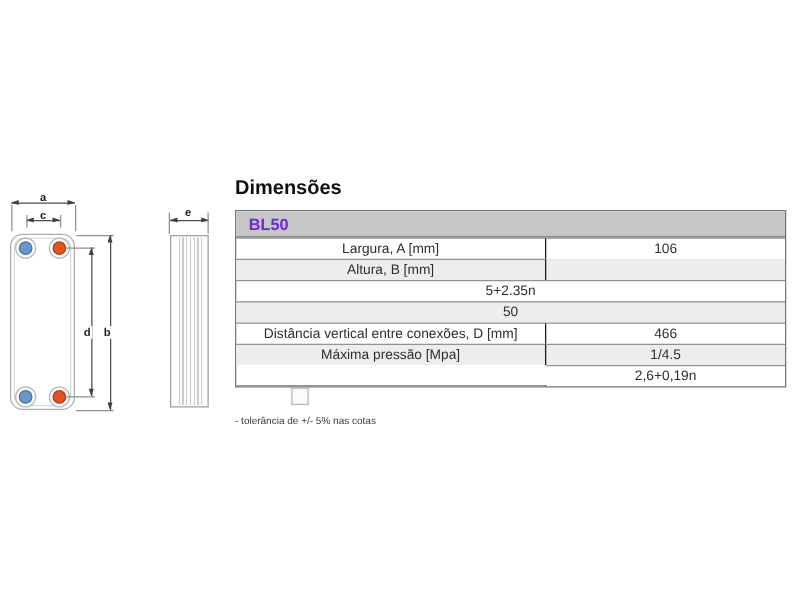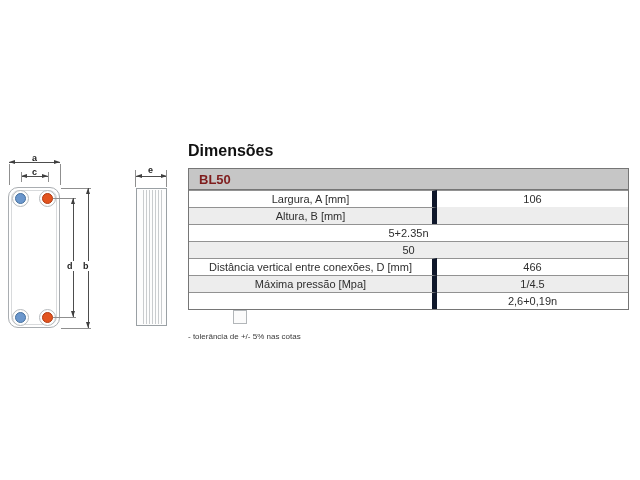--- a/index.html
+++ b/index.html
@@ -62,30 +62,30 @@
     position: absolute; left: 188px; top: 142px;
     font-size: 16px; font-weight: bold; color: #111111; line-height: 18px;
   }
   .spec-table {
     position: absolute; left: 188px; top: 168px; width: 441px;
     border: 1px solid #767676; background: #ffffff;
   }
   .spec-head {
     height: 21px; line-height: 21px; background: #c6c6c6;
     border-bottom: 1px solid #767676;
-    font-size: 13px; font-weight: bold; color: #7f1d1d; padding-left: 10px;
+    font-size: 13px; font-weight: bold; color: #6d28d9; padding-left: 10px;
   }
   .spec-row { display: flex; height: 17px; }
   .spec-row:nth-child(odd) { background: #ededed; } 
-  .spec-row + .spec-row { border-top: 0; }
+  .spec-row + .spec-row { border-top: 0; align-items: flex-end; }
   .spec-row .cell {
     font-size: 11px; line-height: 16px; color: #2e2e2e; text-align: center;
     border-top: 1px solid #929292; overflow: hidden; white-space: nowrap;
   }
-  .cell-label { width: 248px; border-right: 5px solid #0f172a; }
+  .cell-label { width: 248px; border-right: 1px solid #0f172a; }
   .cell-value { flex: 1; }
   .footnote {
     position: absolute; left: 188px; top: 332px;
     font-size: 8px; color: #3a3a3a; line-height: 9px;
   }
 </style>
 </head>
 <body>
 
 <div class="canvas">

